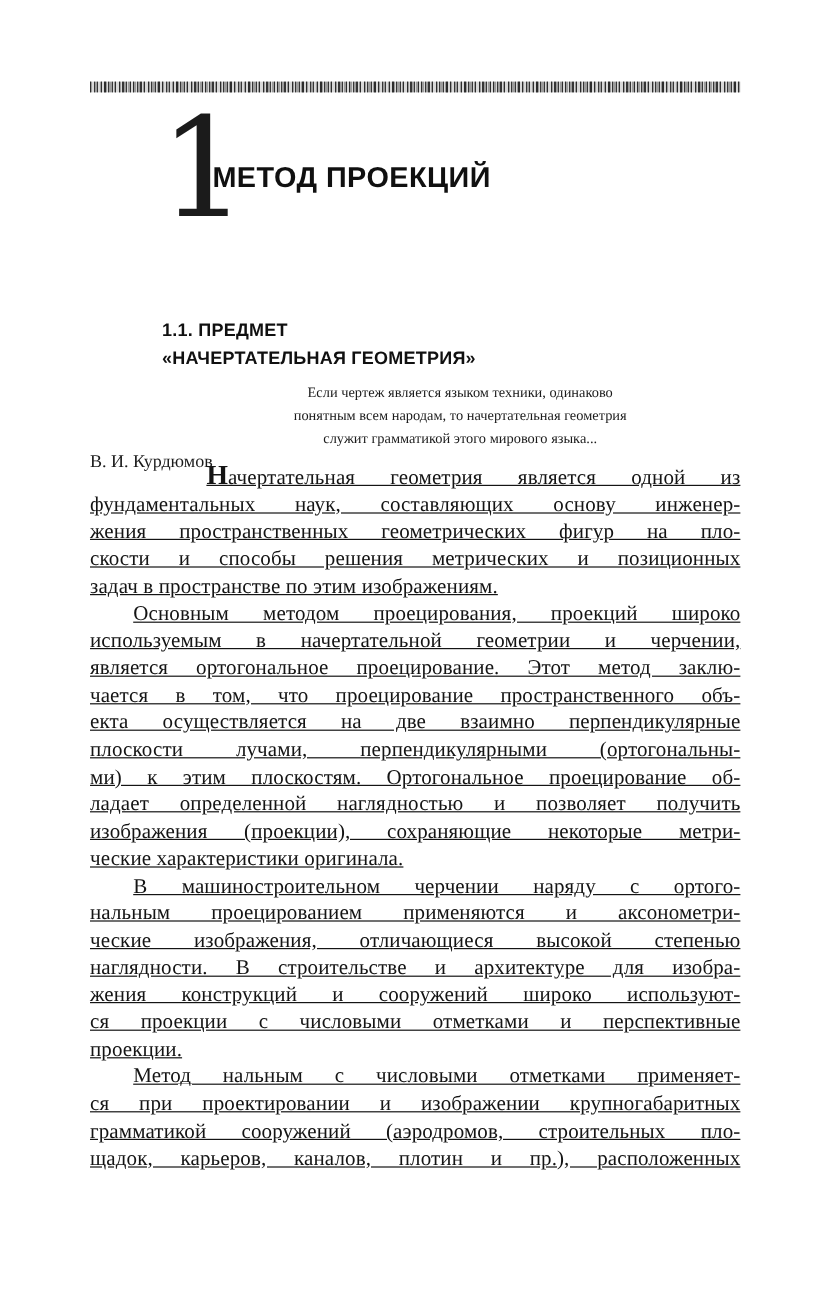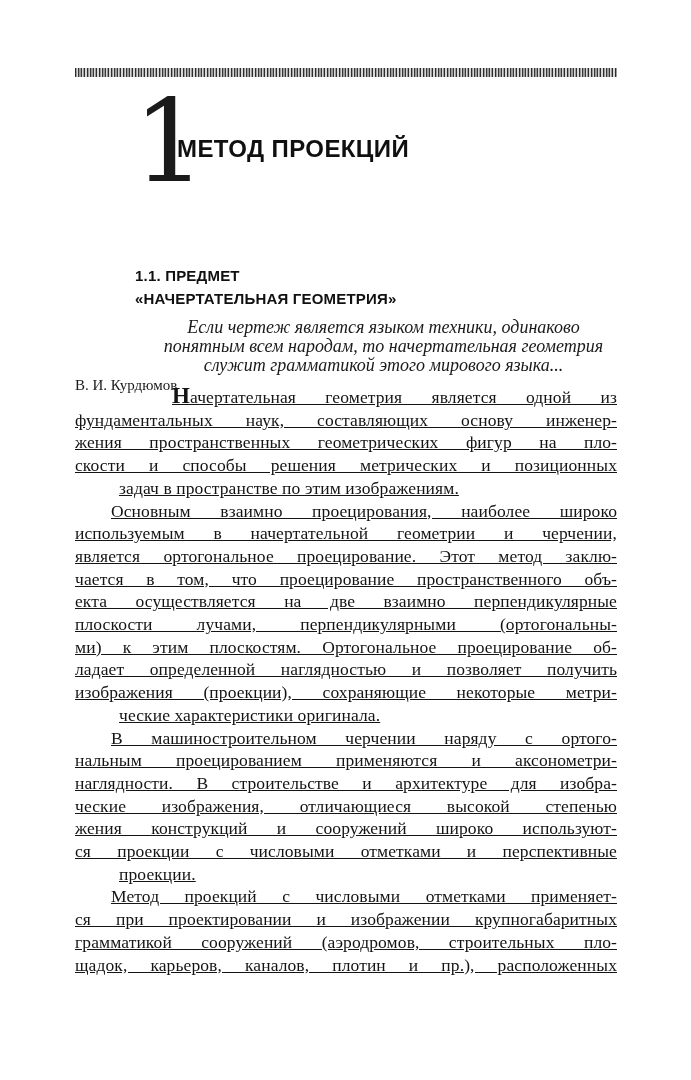--- a/index.html
+++ b/index.html
@@ -55,22 +55,21 @@
     font-weight: bold;
     font-size: 15px;
     line-height: 23px;
     letter-spacing: 0.2px;
     color: #101010;
   }
   .epigraph {
     position: absolute;
     left: 150px; top: 318px;
     width: 467px;
-    font-style: italic;
-    font-size: 18px;
+    font-size: 12px;
     line-height: 19px;
     color: #1a1a1a;
   }
   .epigraph .line { text-align: center; text-align-last: center; }
   .attribution {
     position: absolute;
     left: 75px; top: 377px;
     width: 540px;
     text-align: left;
     font-size: 15px;
@@ -80,21 +79,21 @@
     position: absolute;
     left: 75px; top: 384px;
     width: 542px;
     font-size: 17.5px;
     line-height: 22.7px;
     letter-spacing: 0.1px;
     color: #141414;
     text-decoration: underline;
   }
   .body-text .line { text-align: justify; text-align-last: justify; }
-  .body-text .line-last { text-align-last: left; margin-left: 44px; }
+  .body-text .line-last { text-align-last: left; }
   .indent-first .line:first-child { padding-left: 36px; }
   .para-first-line { padding-left: 97px; }
   .lead {
     font-weight: bold;
     font-size: 23px;
     line-height: 1;
   }
 </style>
 </head>
 <body>
@@ -127,44 +126,44 @@
       <div class="line para-first-line"><span class="lead">Н</span><span>ачертательная геометрия является одной из</span></div>
       <div>
           <div class="line">фундаментальных наук, составляющих основу инженер-</div>
           <div class="line">жения пространственных геометрических фигур на пло-</div>
           <div class="line">скости и способы решения метрических и позиционных</div>
           <div class="line line-last">задач в пространстве по этим изображениям.</div>
         </div>
     </div>
 
     <div class="para indent-first">
-        <div class="line">Основным взаимно проецирования, наиболее широко</div>
+        <div class="line">Основным методом проецирования, проекций широко</div>
         <div class="line">используемым в начертательной геометрии и черчении,</div>
         <div class="line">является ортогональное проецирование. Этот метод заклю-</div>
         <div class="line">чается в том, что проецирование пространственного объ-</div>
         <div class="line">екта осуществляется на две взаимно перпендикулярные</div>
         <div class="line">плоскости лучами, перпендикулярными (ортогональны-</div>
         <div class="line">ми) к этим плоскостям. Ортогональное проецирование об-</div>
         <div class="line">ладает определенной наглядностью и позволяет получить</div>
         <div class="line">изображения (проекции), сохраняющие некоторые метри-</div>
         <div class="line line-last">ческие характеристики оригинала.</div>
       </div>
 
     <div class="para indent-first">
         <div class="line">В машиностроительном черчении наряду с ортого-</div>
         <div class="line">нальным проецированием применяются и аксонометри-</div>
+        <div class="line">ческие изображения, отличающиеся высокой степенью</div>
         <div class="line">наглядности. В строительстве и архитектуре для изобра-</div>
-        <div class="line">ческие изображения, отличающиеся высокой степенью</div>
         <div class="line">жения конструкций и сооружений широко используют-</div>
         <div class="line">ся проекции с числовыми отметками и перспективные</div>
         <div class="line line-last">проекции.</div>
       </div>
 
     <div class="para indent-first">
-        <div class="line">Метод проекций с числовыми отметками применяет-</div>
+        <div class="line">Метод нальным с числовыми отметками применяет-</div>
         <div class="line">ся при проектировании и изображении крупногабаритных</div>
         <div class="line">грамматикой сооружений (аэродромов, строительных пло-</div>
         <div class="line">щадок, карьеров, каналов, плотин и пр.), расположенных</div>
       </div>
 
   </div>
 
 </div>
 
 </body></html>

